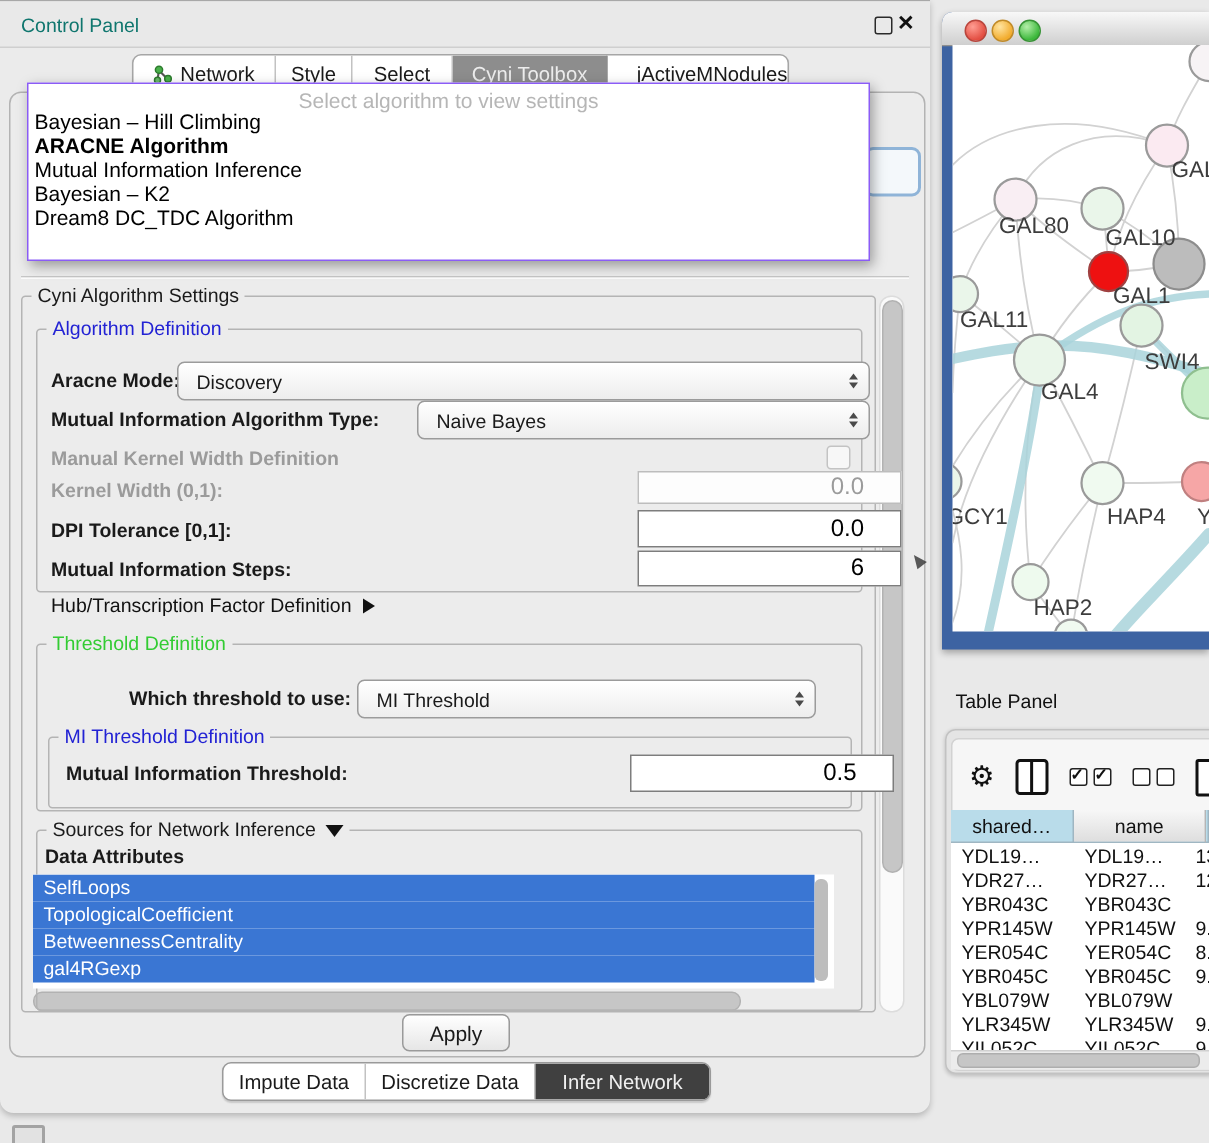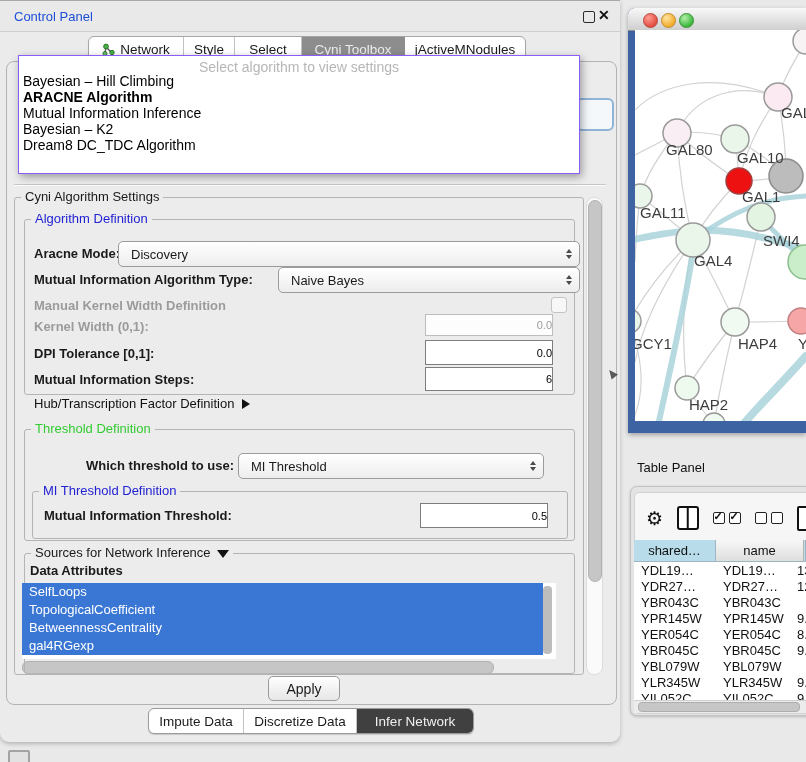--- a/index.html
+++ b/index.html
@@ -4,21 +4,21 @@
 <style>
   html,body{margin:0;padding:0;background:#e9e9e9;}
   #app{position:relative;width:806px;height:762px;background:#e9e9e9;overflow:hidden;
        font-family:"Liberation Sans",sans-serif;color:#1a1a1a;-webkit-font-smoothing:antialiased;}
   .abs{position:absolute;}
 
   
   .cp-window{left:0;top:0;width:620px;height:741px;background:#ebebeb;border-top:1px solid #a8a8a8;
              border-radius:0 0 9px 9px;box-shadow:0 2px 4px rgba(0,0,0,.22);}
   .cp-titlebar{left:0;top:0;width:620px;height:30px;background:#e9e9e9;border-bottom:1px solid #cfcfcf;}
-  .cp-title{left:14px;top:8px;font-size:13px;color:#1d4ed8;}
+  .cp-title{left:14px;top:8px;font-size:13px;color:#0f766e;}
   .float-btn{left:583px;top:10px;width:10px;height:10px;border:1.6px solid #2a2a2a;border-radius:2px;background:transparent;}
   .close-btn{left:598px;top:6px;font-size:14px;font-weight:bold;color:#111;}
 
   
   .tabbar{left:88px;top:35px;height:24px;display:flex;border:1px solid #a6a6a6;border-radius:6px;
           background:#fff;overflow:hidden;box-shadow:0 1px 1px rgba(0,0,0,.12);}
   .tab{display:flex;align-items:center;justify-content:center;font-size:13.5px;color:#1a1a1a;
        border-right:1px solid #c2c2c2;gap:5px;}
   .tab:last-child{border-right:none;}
   .tab.sel{background:#8d8d8d;color:#ededed;border-right-color:#8d8d8d;}
@@ -44,22 +44,22 @@
 
   .lbl{position:absolute;font-size:13px;font-weight:bold;color:#1a1a1a;white-space:nowrap;}
   .lbl.dis{color:#9b9b9b;}
 
   .combo{position:absolute;border:1px solid #9b9b9b;border-radius:5px;background:linear-gradient(#ffffff,#ededed);
          font-size:13px;display:flex;align-items:center;padding-left:12px;box-shadow:inset 0 1px 0 #fff;}
   .stepper{position:absolute;right:7px;top:50%;transform:translateY(-50%);display:flex;flex-direction:column;gap:2px;align-items:center;}
   .stepper .up{width:0;height:0;border-left:3.5px solid transparent;border-right:3.5px solid transparent;border-bottom:4.5px solid #4a4a4a;}
   .stepper .down{width:0;height:0;border-left:3.5px solid transparent;border-right:3.5px solid transparent;border-top:4.5px solid #4a4a4a;}
 
-  .tfield{position:absolute;border:1px solid #7d7d7d;background:#fff;font-size:11px;color:#000;
-          display:flex;align-items:center;justify-content:flex-end;padding:0 0;}
+  .tfield{position:absolute;border:1px solid #7d7d7d;background:#fff;font-size:16px;color:#000;
+          display:flex;align-items:center;justify-content:flex-end;padding:0 24px;}
   .tfield.dis{border-color:#bdbdbd;color:#9b9b9b;background:#fdfdfd;}
 
   .checkbox{position:absolute;width:14px;height:14px;border:1px solid #c3c3c3;border-radius:3px;background:#f7f7f7;}
 
   .expander{position:absolute;font-size:13px;color:#111;display:flex;align-items:center;gap:8px;white-space:nowrap;}
   .caret-right{width:0;height:0;border-top:5.5px solid transparent;border-bottom:5.5px solid transparent;border-left:8px solid #111;}
   .caret-down{width:0;height:0;border-left:6px solid transparent;border-right:6px solid transparent;border-top:8px solid #111;display:inline-block;margin-left:6px;vertical-align:middle;}
 
   
   .attr-list{left:22px;top:582px;width:534px;height:76px;background:#fff;overflow:hidden;}
@@ -145,21 +145,21 @@
         </div>
         <div class="tab" style="width: 50px;">
           <span>Style</span>
         </div>
         <div class="tab" style="width: 66px;">
           <span>Select</span>
         </div>
         <div class="tab sel" style="width: 102px;">
           <span>Cyni Toolbox</span>
         </div>
-        <div class="tab" style="width: 120px;">
+        <div class="tab" style="width: 120px; justify-content: flex-end;">
           <span>jActiveMNodules</span>
         </div>
       </div>
 
     <div class="abs inner-panel"></div>
     <div class="abs etched"></div>
     <div class="abs remnant-combo"></div>
 
     <div class="grp" style="left:14px;top:196px;width:568px;height:476px;">
       <span class="legend">Cyni Algorithm Settings</span>

